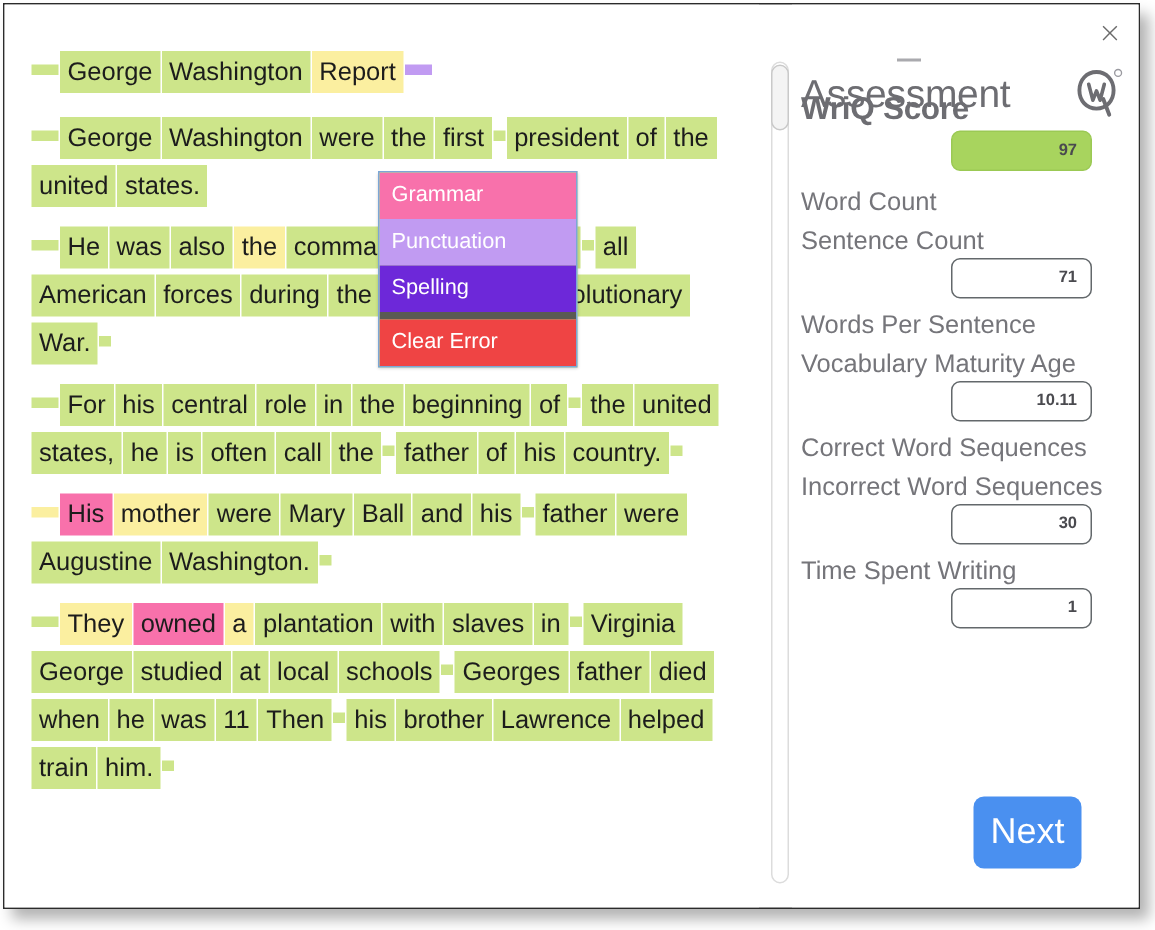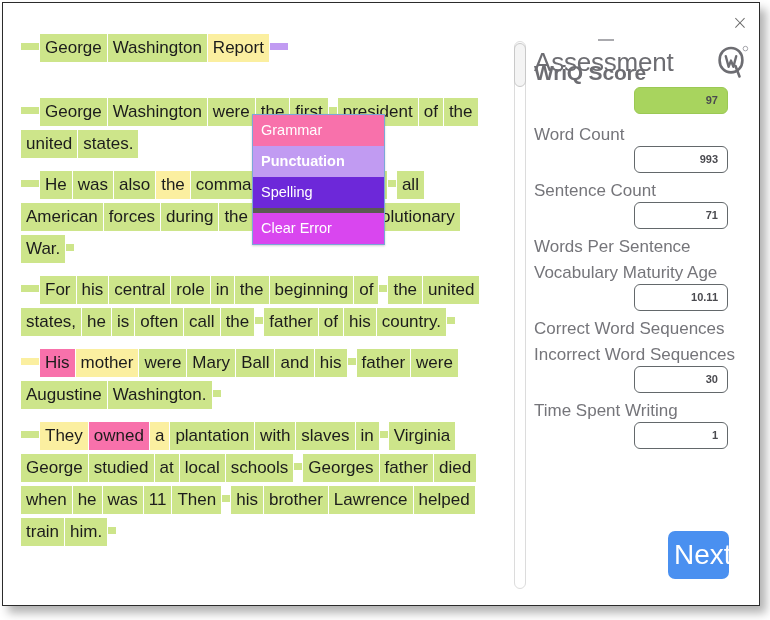--- a/index.html
+++ b/index.html
@@ -39,21 +39,21 @@
     overflow: hidden;
     padding: 30px 8px 0 18px;
   }
 
   .para {
     margin: 0 0 9px 0;
     line-height: 30px;
     font-size: 17px;
     color: #1c1c1c;
   }
-  .para.first { margin-bottom: 32px; }
+  .para.first { margin-bottom: 12px; }
 
   
   .w {
     display: inline-block;
     padding: 3px 5px 4px 5px;
     margin: 0 1px 3px 0;
     background: #cde58a;
     color: #1c1c1c;
     font-size: 17px;
     line-height: 21px;
@@ -209,29 +209,28 @@
     background: #a8d45e;
     border-color: #9bc954;
     color: #4a4a4f;
     margin-bottom: 2px;
   }
   .metric.score-metric { margin-bottom: 12px; }
 
   .next-btn {
     position: absolute;
     left: 121px; top: 528px;
-    width: 61px; height: 48px;
+    width: 72px; height: 48px;
     background: #4a90f0;
     color: #ffffff;
     border: none;
     border-radius: 7px;
-    font-size: 28px;
+    font-size: 24px;
     font-family: "Liberation Sans", sans-serif;
     cursor: pointer;
-    margin-left: 19px;
   }
 </style>
 </head>
 <body>
 
 <div id="app">
   <div class="window">
 
     <div class="doc-pane">
       <div id="doc-paragraphs">
@@ -240,24 +239,24 @@
           <p class="para"><span class="w ind"></span><span class="w">He</span><span class="w">was</span><span class="w">also</span><span class="w y">the</span><span class="w">commander</span><span class="w">in</span><span class="w">chief</span><span class="w">of</span><span class="w sp"></span><span class="w">all</span><span class="w">American</span><span class="w">forces</span><span class="w">during</span><span class="w">the</span><span class="w">American</span><span class="w sp"></span><span class="w">Revolutionary</span><span class="w">War.</span><span class="w sp"></span></p>
           <p class="para"><span class="w ind"></span><span class="w">For</span><span class="w">his</span><span class="w">central</span><span class="w">role</span><span class="w">in</span><span class="w">the</span><span class="w">beginning</span><span class="w">of</span><span class="w sp"></span><span class="w">the</span><span class="w">united</span><span class="w">states,</span><span class="w">he</span><span class="w">is</span><span class="w">often</span><span class="w">call</span><span class="w">the</span><span class="w sp"></span><span class="w">father</span><span class="w">of</span><span class="w">his</span><span class="w">country.</span><span class="w sp"></span></p>
           <p class="para"><span class="w yi"></span><span class="w p">His</span><span class="w y">mother</span><span class="w">were</span><span class="w">Mary</span><span class="w">Ball</span><span class="w">and</span><span class="w">his</span><span class="w sp"></span><span class="w">father</span><span class="w">were</span><span class="w">Augustine</span><span class="w">Washington.</span><span class="w sp"></span></p>
           <p class="para"><span class="w ind"></span><span class="w y">They</span><span class="w p">owned</span><span class="w y">a</span><span class="w">plantation</span><span class="w">with</span><span class="w">slaves</span><span class="w">in</span><span class="w sp"></span><span class="w">Virginia</span><span class="w">George</span><span class="w">studied</span><span class="w">at</span><span class="w">local</span><span class="w">schools</span><span class="w sp"></span><span class="w">Georges</span><span class="w">father</span><span class="w">died</span><span class="w">when</span><span class="w">he</span><span class="w">was</span><span class="w">11</span><span class="w">Then</span><span class="w sp"></span><span class="w">his</span><span class="w">brother</span><span class="w">Lawrence</span><span class="w">helped</span><span class="w">train</span><span class="w">him.</span><span class="w sp"></span></p>
         </div>
     </div>
 
     <div class="err-menu">
       <div id="err-items">
           <div class="err-item" style="background: rgb(248, 113, 171);">Grammar</div>
-          <div class="err-item" style="background: rgb(193, 155, 242); font-weight: bold;">Punctuation</div>
+          <div class="err-item" style="background: rgb(193, 155, 242);">Punctuation</div>
           <div class="err-item" style="background: #6d28d9;">Spelling</div>
           <div class="err-sep"></div>
-          <div class="err-item" style="background: #d946ef;">Clear Error</div>
+          <div class="err-item" style="background: #ef4444;">Clear Error</div>
         </div>
     </div>
 
     <div class="vscroll">
       <div class="vscroll-track"></div>
       <div class="vscroll-thumb"></div>
     </div>
 
     <div class="panel">
 
@@ -277,21 +276,20 @@
           </svg>
         </div>
       </div>
 
       <div class="metrics" id="metrics-list">
           <div class="metric score-metric">
             <div class="metric-box score">97</div>
           </div>
           <div class="metric">
             <div class="metric-label">Word Count</div>
-            <div class="metric-box">993</div>
           </div>
           <div class="metric">
             <div class="metric-label">Sentence Count</div>
             <div class="metric-box">71</div>
           </div>
           <div class="metric">
             <div class="metric-label">Words Per Sentence</div>
           </div>
           <div class="metric">
             <div class="metric-label">Vocabulary Maturity Age</div>

